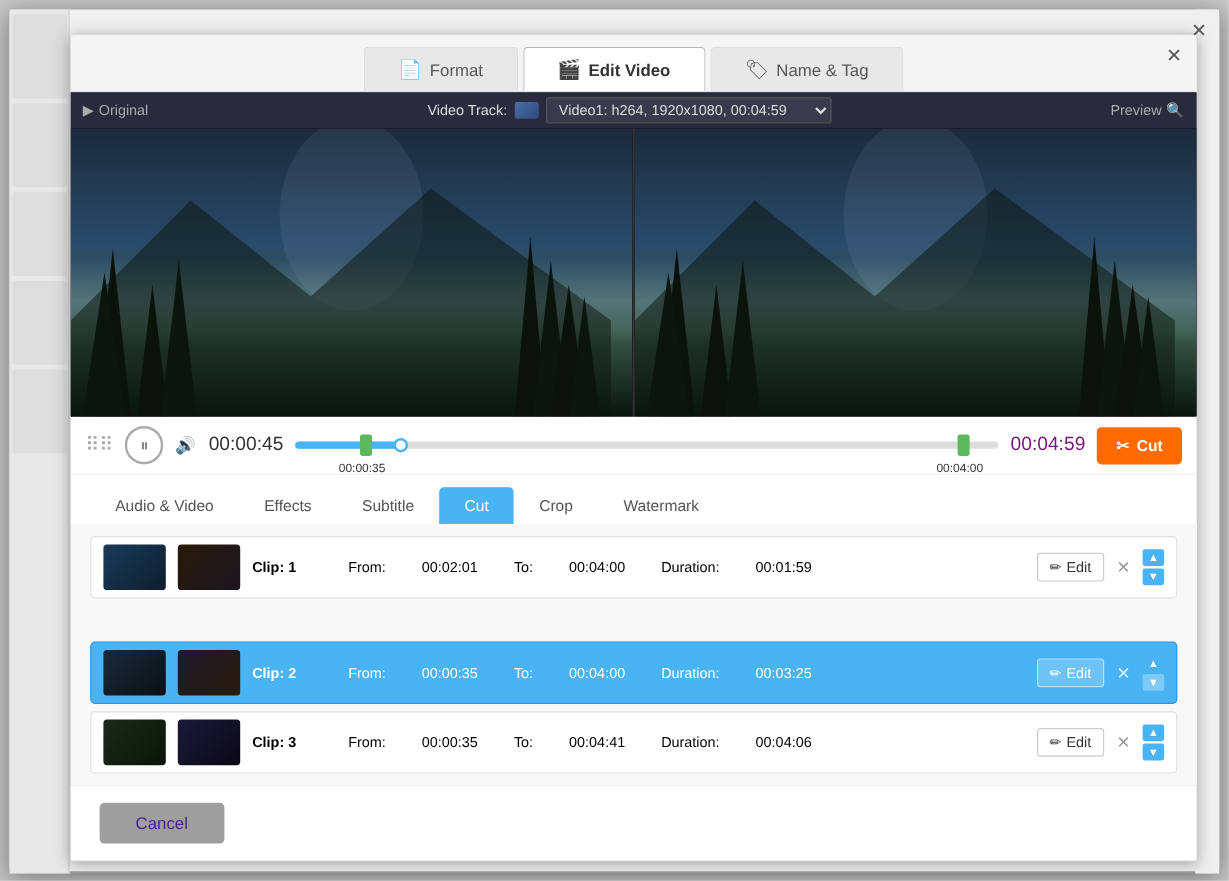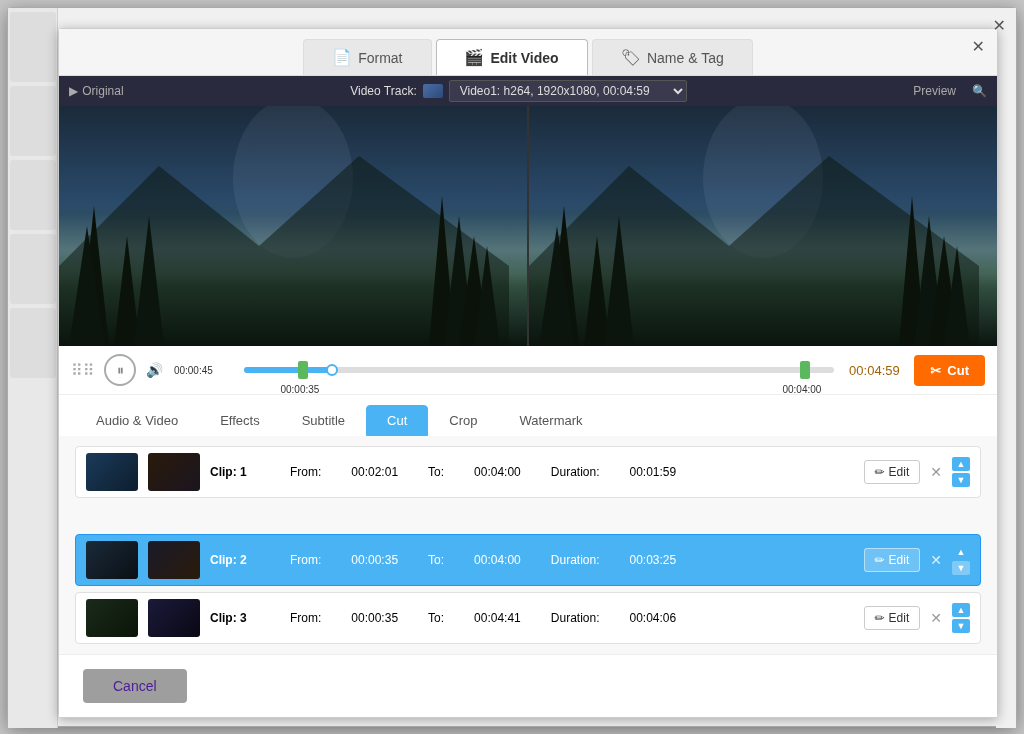--- a/index.html
+++ b/index.html
@@ -139,21 +139,21 @@
       border: 1px solid #555;
       color: #ddd;
       padding: 2px 20px 2px 6px;
       font-size: 12px;
       border-radius: 2px;
     }
 
     .preview-btn {
       display: flex;
       align-items: center;
-      gap: 16px;
+      gap: 4px;
       color: #aaa;
       cursor: pointer;
     }
 
     .video-display {
       display: flex;
       height: 240px;
       background: #0a0a14;
     }
 
@@ -230,21 +230,21 @@
       color: #888;
       font-size: 14px;
     }
 
     .ctrl-volume {
       color: #aaa;
       font-size: 14px;
     }
 
     .time-start {
-      font-size: 10px;
+      font-size: 16px;
       color: #333;
       min-width: 60px;
     }
 
     .timeline-wrap {
       flex: 1;
       position: relative;
       height: 20px;
       display: flex;
       align-items: center;
@@ -311,24 +311,24 @@
 
     .time-label-below {
       position: absolute;
       bottom: -18px;
       font-size: 10px;
       color: #333;
       transform: translateX(-50%);
     }
 
     .time-end {
-      font-size: 13px;
-      color: #a16207;
+      font-size: 16px;
+      color: #701a75;
       min-width: 60px;
-      text-align: center;
+      text-align: left;
     }
 
     .cut-btn {
       background: #ff6b00;
       color: #fff;
       border: none;
       padding: 8px 16px;
       border-radius: 4px;
       cursor: pointer;
       font-size: 13px;

